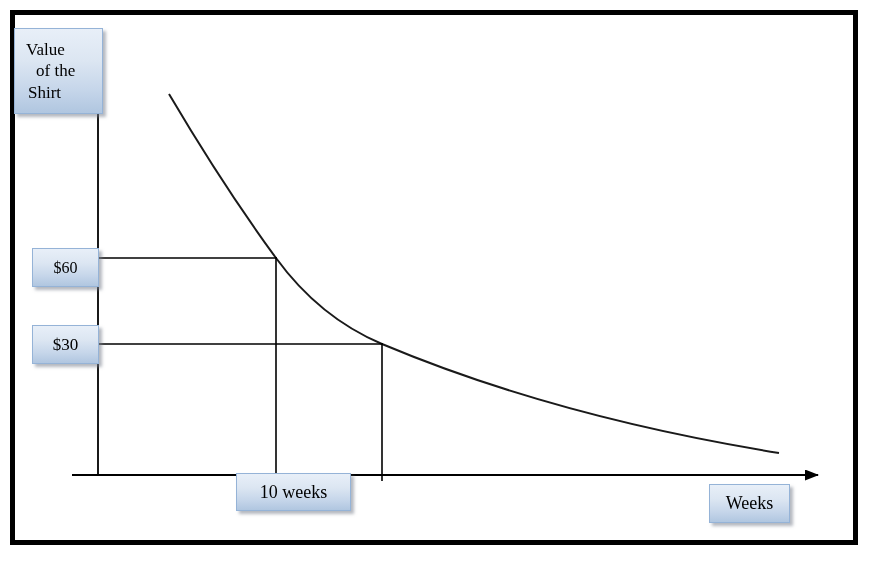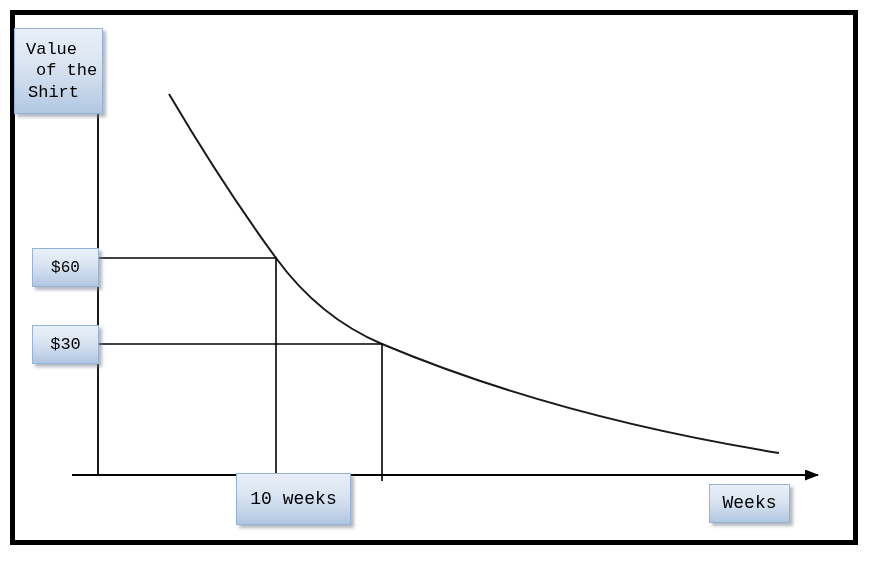--- a/index.html
+++ b/index.html
@@ -53,21 +53,21 @@
     box-sizing: border-box;
     border: 1px solid #95b3d7;
     background: linear-gradient(to bottom, #e8eff8 0%, #dce6f2 38%, #c6d6ea 72%, #b0c6e0 100%);
     box-shadow: 3px 3px 3px rgba(120,128,140,0.55);
     color: #000000;
     display: flex;
     align-items: center;
     justify-content: center;
     text-align: center;
     line-height: 1.25;
-    font-family: Liberation Mono, monospace;
+    font-family: Liberation Serif, serif;
     z-index: 5;
   }
 
   #box-yaxis-title {
     left: 14px;
     top: 28px;
     width: 89px;
     height: 86px;
     font-size: 17px;
     flex-direction: column;
@@ -92,21 +92,21 @@
     top: 325px;
     width: 67px;
     height: 39px;
     font-size: 17px;
   }
 
   #box-week-10 {
     left: 236px;
     top: 473px;
     width: 115px;
-    height: 52px;
+    height: 38px;
     font-size: 18px;
   }
 
   #box-week-15 {
     left: 364px;
     top: 473px;
     width: 115px;
     height: 38px;
     font-size: 18px;
   }

